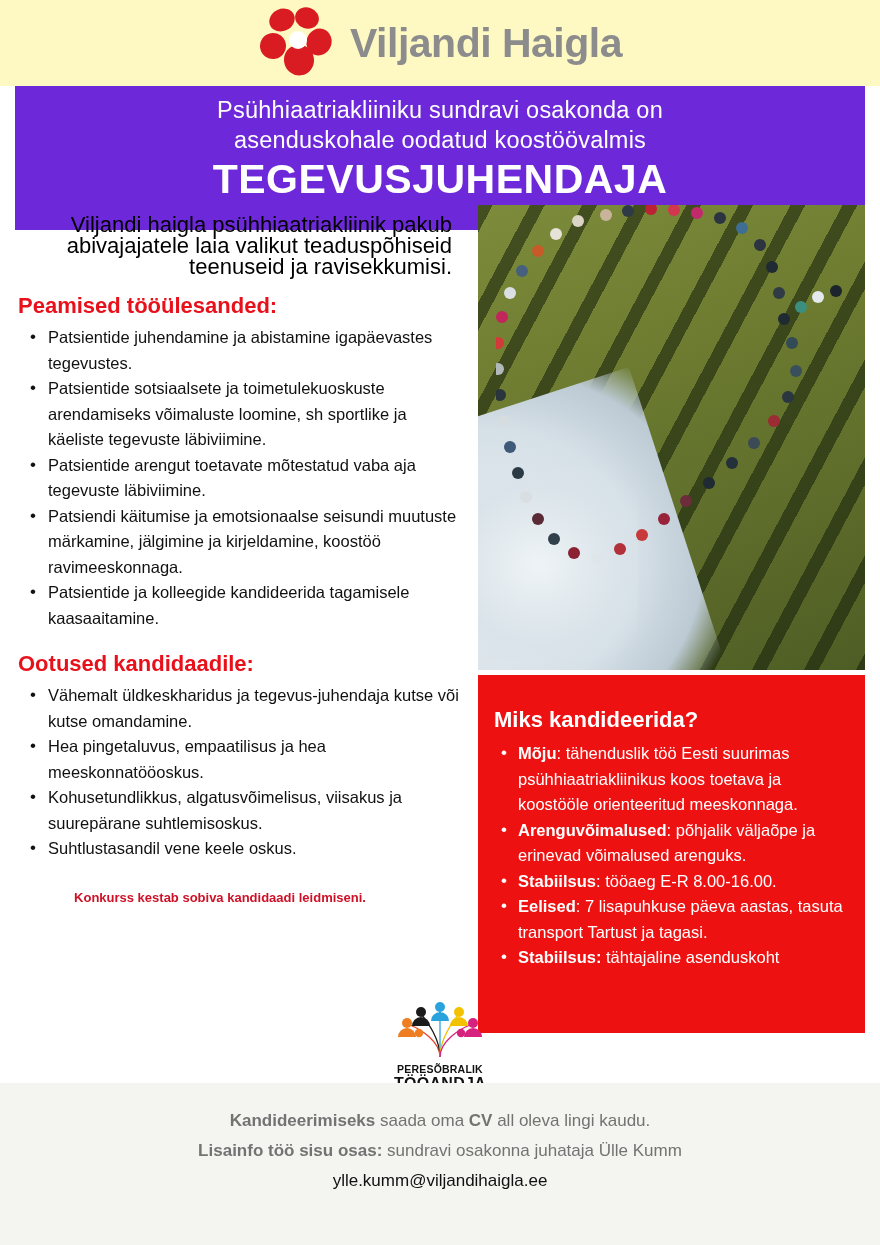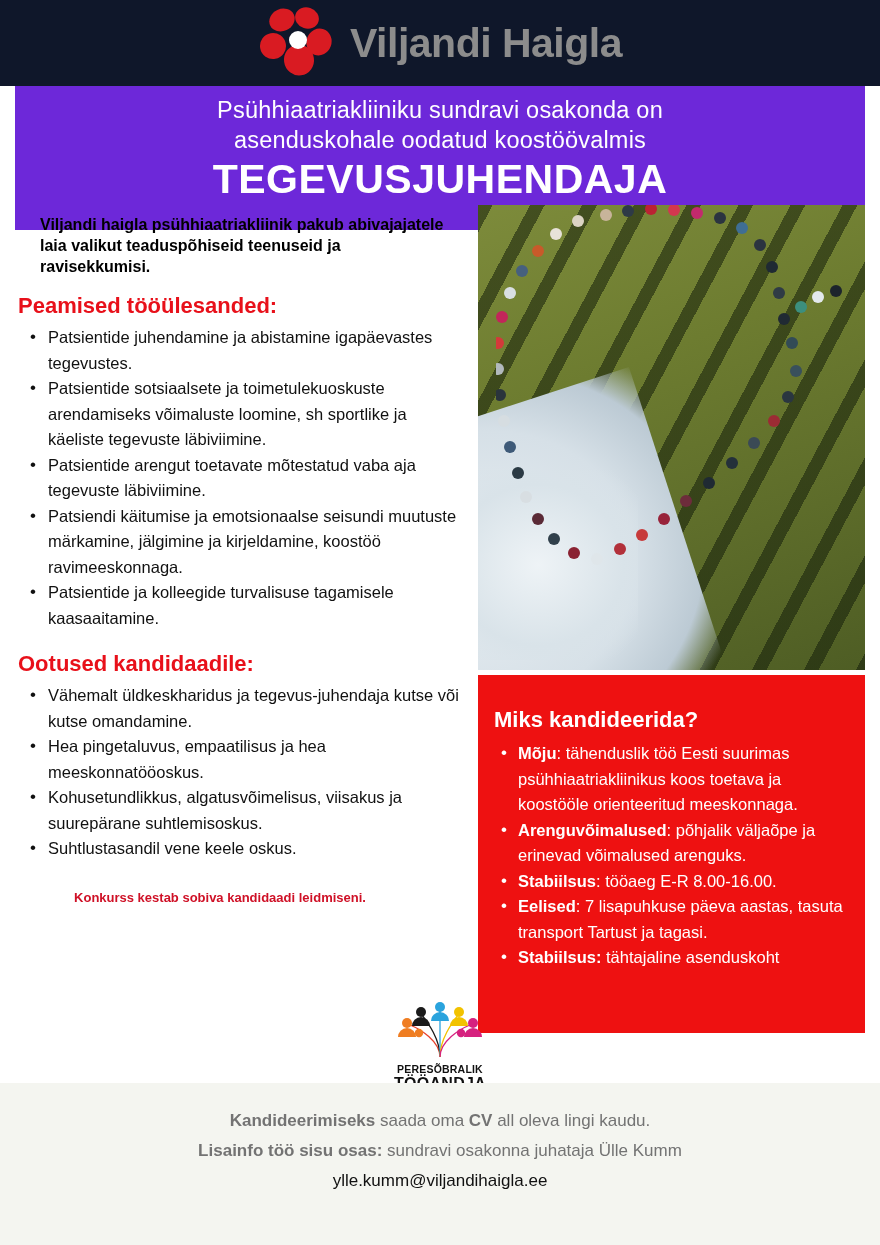--- a/index.html
+++ b/index.html
@@ -11,21 +11,21 @@
     overflow:hidden;
   }
 
   
   .logo-bar {
     height:86px;
     display:flex;
     align-items:center;
     justify-content:center;
     gap:14px;
-    background:#0f172a;
+    background:#fef9c3;
   }
   .logo-mark { width:78px; height:74px; position:relative; flex:0 0 auto; }
   .logo-word {
     font-size:41px;
     font-weight:bold;
     color:#8c8c8c;
     letter-spacing:-0.5px;
     line-height:1;
   }
 
@@ -57,24 +57,24 @@
   .content { position:absolute; left:0; top:202px; width:880px; height:881px; }
 
   .left-col {
     position:absolute;
     left:0; top:0;
     width:478px;
     padding:8px 12px 0 18px;
   }
 
   .intro {
-    font-size:16px;
-    font-weight:bold;
+    font-size:22px;
+    font-weight:normal;
     line-height:21px;
-    text-align:left;
+    text-align:right;
     color:#000;
     padding:4px 14px 0 22px;
   }
 
   .sec-head {
     color:#e8101a;
     font-size:22px;
     font-weight:bold;
     margin:16px 0 6px 0;
   }
@@ -236,21 +236,21 @@
   <div class="left-col">
 
     <div class="intro">Viljandi haigla psühhiaatriakliinik pakub abivajajatele laia valikut teaduspõhiseid teenuseid ja ravisekkumisi.</div>
 
     <div class="sec-head">Peamised tööülesanded:</div>
     <ul class="bullets">
       <li>Patsientide juhendamine ja abistamine igapäevastes tegevustes.</li>
       <li>Patsientide sotsiaalsete ja toimetulekuoskuste arendamiseks võimaluste loomine, sh sportlike ja käeliste tegevuste läbiviimine.</li>
       <li>Patsientide arengut toetavate mõtestatud vaba aja tegevuste läbiviimine.</li>
       <li>Patsiendi käitumise ja emotsionaalse seisundi muutuste märkamine, jälgimine ja kirjeldamine, koostöö ravimeeskonnaga.</li>
-      <li>Patsientide ja kolleegide turvalisuse tagamisele kaasaaitamine.</li>
+      <li>Patsientide ja kolleegide kandideerida tagamisele kaasaaitamine.</li>
     </ul>
 
     <div class="sec-head second">Ootused kandidaadile:</div>
     <ul class="bullets">
       <li>Vähemalt üldkeskharidus ja tegevus-juhendaja kutse või kutse omandamine.</li>
       <li>Hea pingetaluvus, empaatilisus ja hea meeskonnatööoskus.</li>
       <li>Kohusetundlikkus, algatusvõimelisus, viisakus ja suurepärane suhtlemisoskus.</li>
       <li>Suhtlustasandil vene keele oskus.</li>
     </ul>
 

